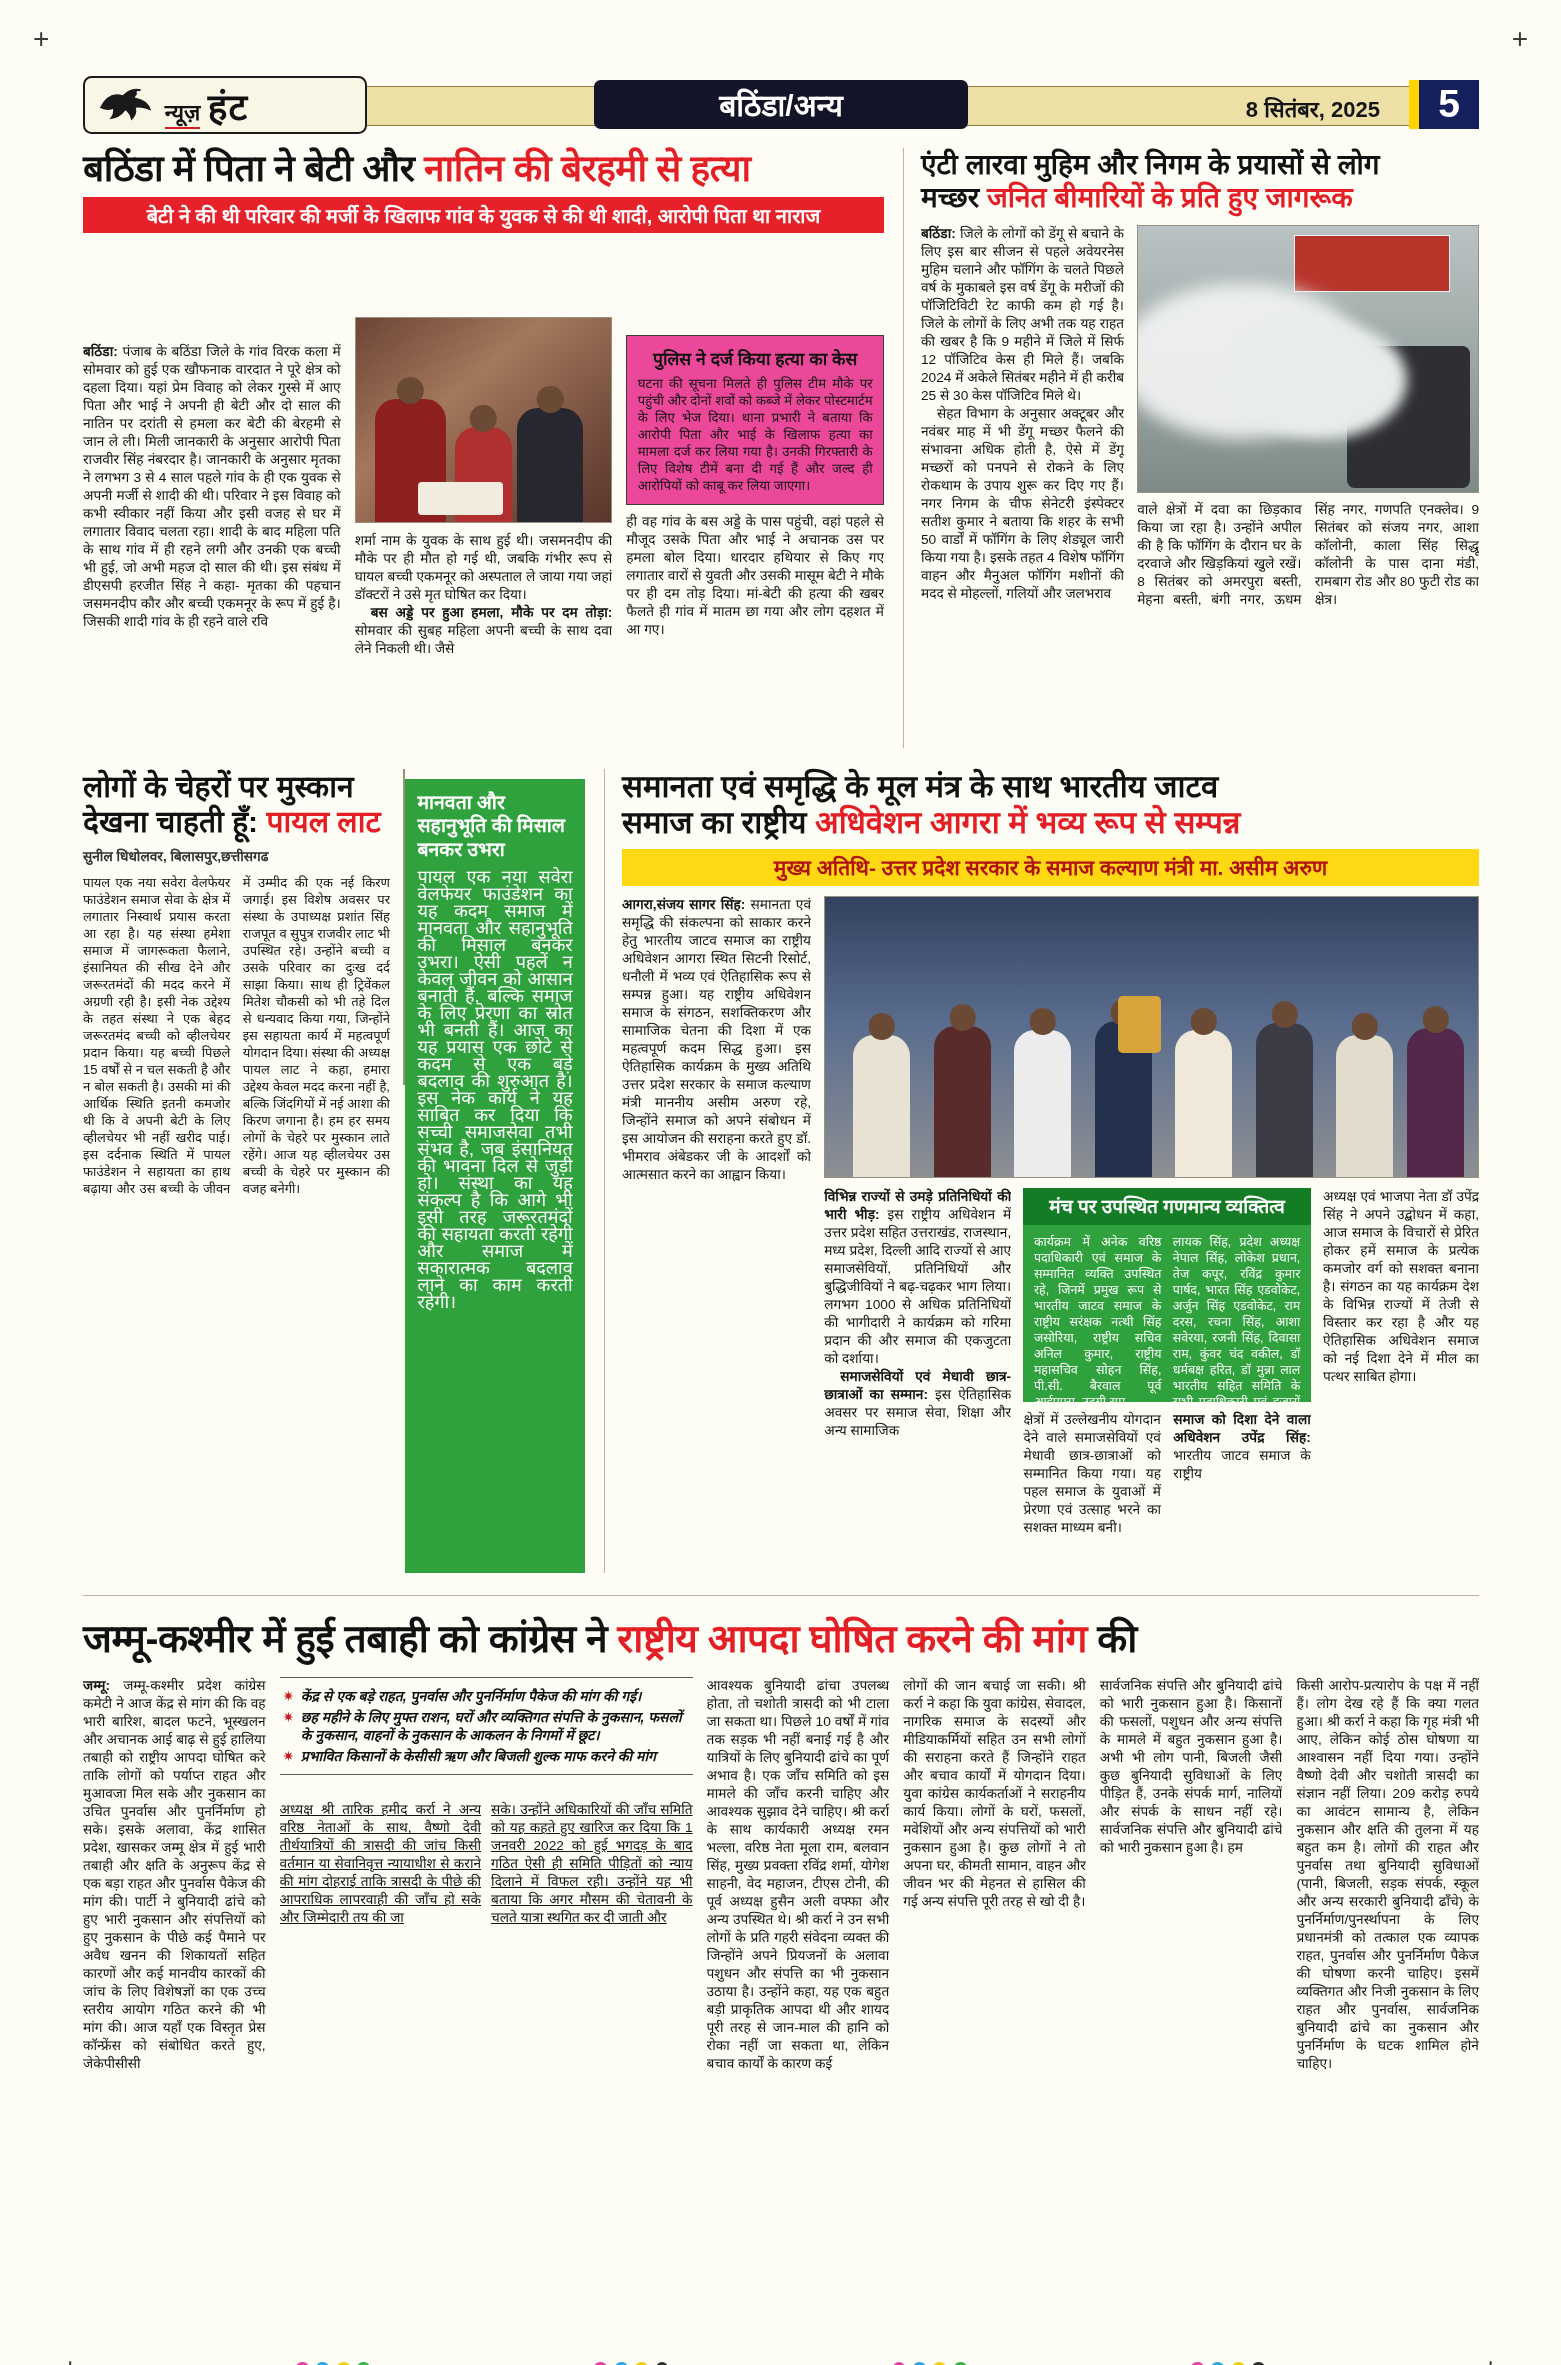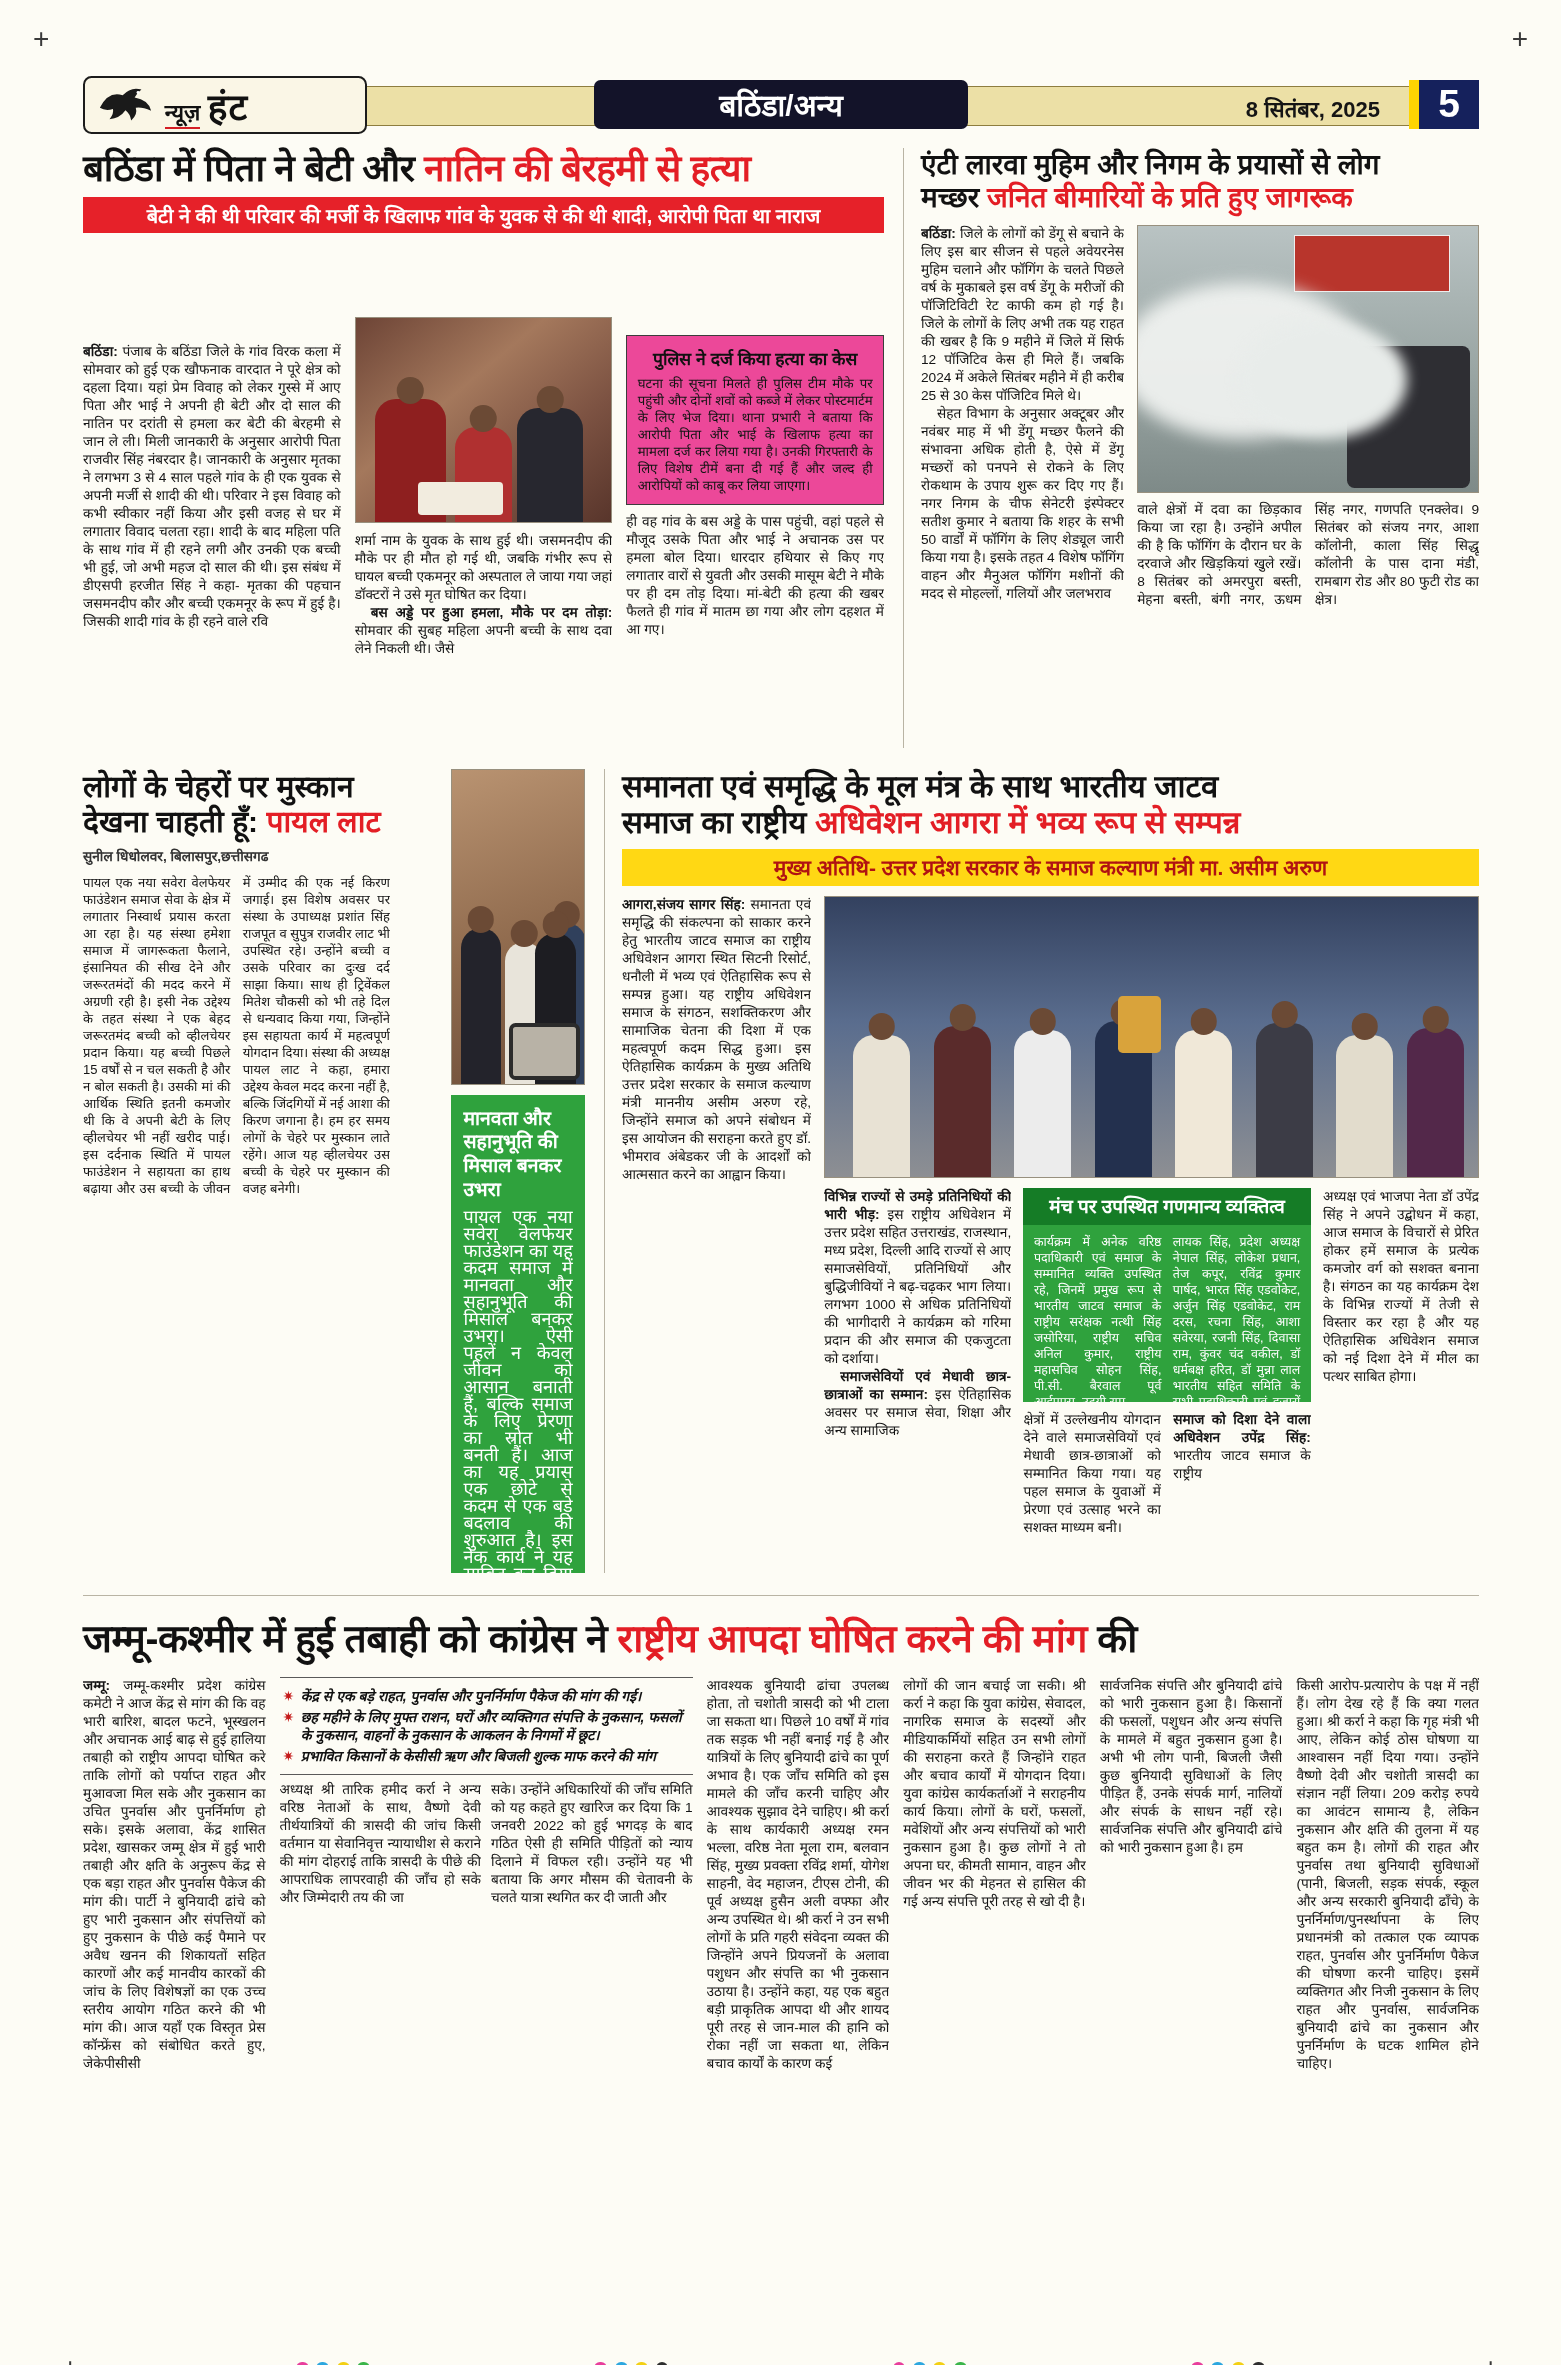--- a/index.html
+++ b/index.html
@@ -61,21 +61,21 @@
   .signboard { position:absolute; right:28px; top:8.5px; width:156px; height:57px; background:#b8352c; border:1.4px solid #eee; }
   .l-undertext { column-count:2; column-gap:13.2px; height:222px; overflow:hidden; }
 
   
   .mid-row { margin-top:21px; gap:19px; height:804px; }
   .payal { width:502px; display:flex; gap:13.2px; }
   .payal-left { width:307px; flex:none; }
   .payal h1 { font-size:30px; line-height:1.18; font-weight:bold; }
   .byline { font-size:13.7px; color:#333; margin:6.6px 0 8.5px; font-weight:bold; }
   .payal-body { column-count:2; column-gap:12.3px; height:643px; overflow:hidden; font-size:13px; line-height:17px; }
-  .payal-right { flex:1; display:flex; flex-direction:column;margin-left:48px; }
+  .payal-right { flex:1; display:flex; flex-direction:row; }
   .p-photo { height:316px; background:linear-gradient(160deg,#b99371 0%,#8f6a4d 55%,#6e4f3a 100%); flex:none; }
   .greenbox { background:#2fa23d; color:#fff; padding:11.4px 12.3px; margin-top:10.4px; flex:1; overflow:hidden; }
   .greenbox h3 { font-size:19.4px; line-height:1.22; margin-bottom:7.6px; }
   .greenbox .body-txt { color:#fff; font-size:18px; line-height:17px; }
 
   .jatav { width:875px; }
   .jatav h1 { font-size:31px; line-height:1.16; font-weight:bold; }
   .guest-strip { margin-top:7.6px; background:#ffd814; color:#b01212; font-size:21px; font-weight:bold; text-align:center; padding:4.7px 6.6px; }
   .jatav-body { display:flex; gap:13.2px; margin-top:10.4px; height:642px; overflow:hidden; }
   .j-col1 { width:189px; flex:none; overflow:hidden; }
@@ -97,21 +97,21 @@
   .congress h1 { font-size:39px; font-weight:bold; letter-spacing:-0.5px; }
   .c-body { display:flex; gap:14px; margin-top:14px; height:671px; overflow:hidden; }
   .c-col { flex:1; overflow:hidden; }
   .c-mid { width:413px; flex:none; display:flex; flex-direction:column; }
   .bullets { border:1.4px solid #5a5a5a; border-left:none; border-right:none; padding:6.6px 2.8px; }
   .bullets .b-line { display:flex; gap:6.6px; font-size:14px; line-height:18px; font-weight:bold; font-style:italic; margin:2.8px 0; }
   .b-star { color:#c51a1a; flex:none; }
   .c-photo { height:263px; margin-top:8.5px; flex:none; background:linear-gradient(180deg,#2c3360 0%,#3b4470 42%,#8b8775 75%,#c9c2ad 100%); }
   .backdrop-text { position:absolute; top:16px; left:0; right:0; text-align:center; color:#fff; font-size:12.3px; letter-spacing:0.5px; font-weight:bold; }
   .tableclothe { position:absolute; bottom:0; left:0; right:0; height:57px; background:#e9e6da; }
-  .c-under { display:flex; gap:10px; margin-top:6px; flex:1; overflow:hidden; }
+  .c-under { display:flex; gap:10px; margin-top:26px; flex:1; overflow:hidden;text-decoration:underline; }
   .c-under > div { flex:1; overflow:hidden; }
 
   
   .dotline { position:absolute; left:83px; right:83px; bottom:45px; border-top:2.4px dotted #4a4a4a; }
   .reg-row { position:absolute; left:62px; right:62px; bottom:29px; display:flex; justify-content:space-between; align-items:center; }
   .reg-cluster { display:flex; gap:7.6px; background:#fdfcf5; padding:0 6.6px; }
   .dot { width:12.8px; height:12.8px; border-radius:50%; }
   .dot.m { background:#e83e9c; } .dot.c { background:#2da7df; } .dot.y { background:#f3d014; } .dot.g { background:#3bb54a; } .dot.k { background:#2e2e2e; }
 </style>
 </head>

